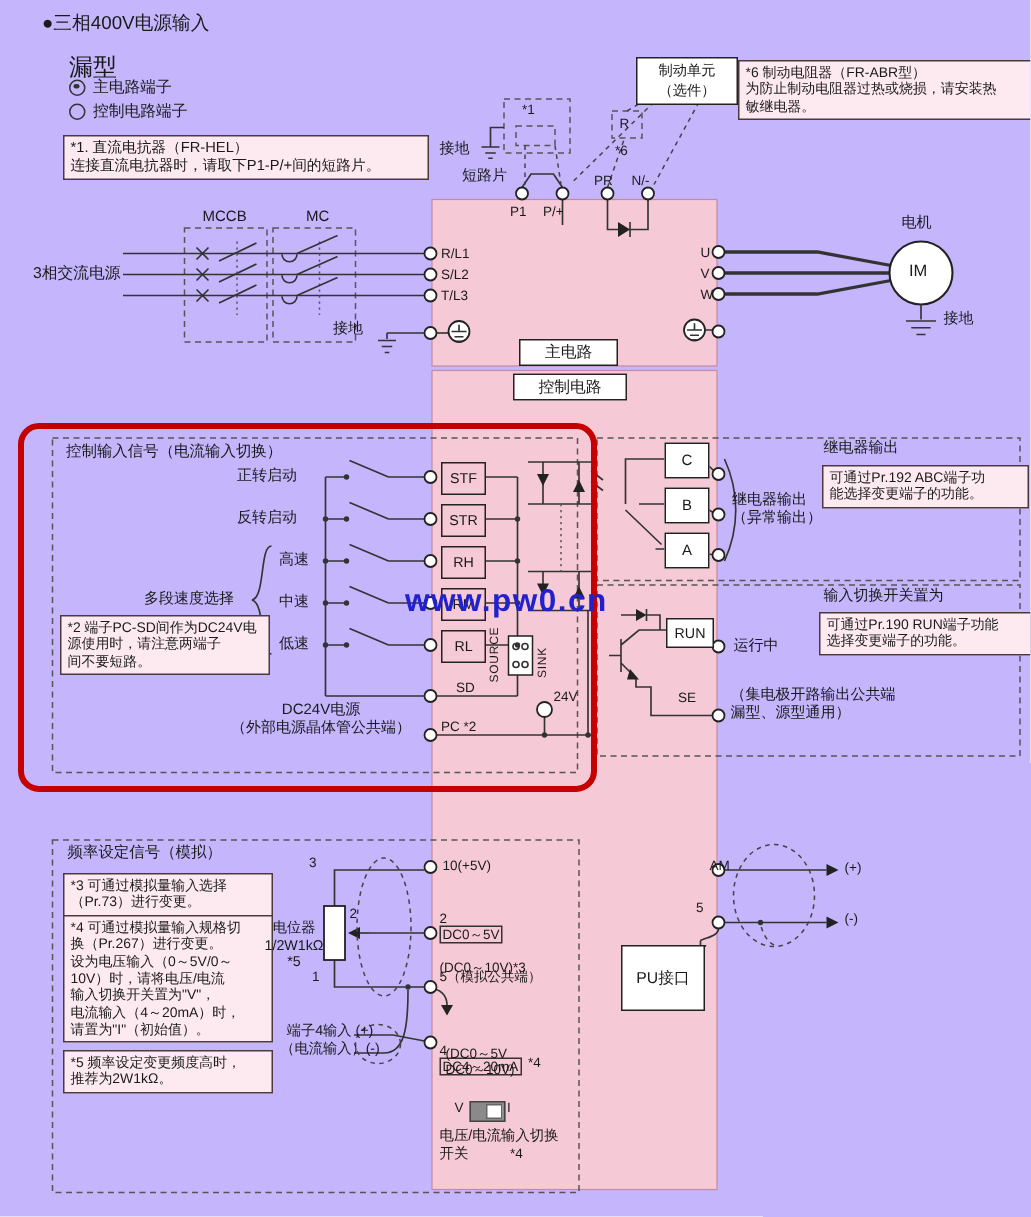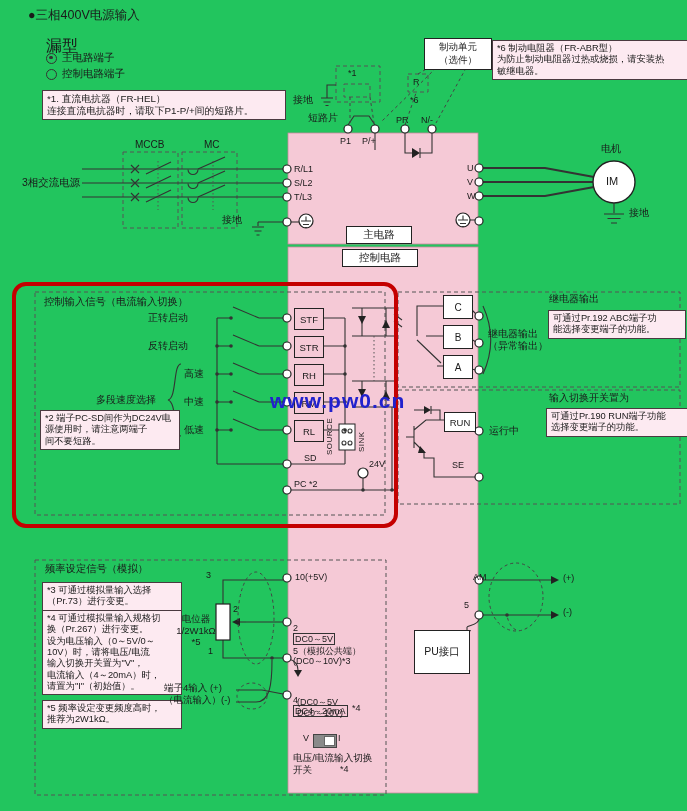--- a/index.html
+++ b/index.html
@@ -1,16 +1,16 @@
 <!DOCTYPE html>
 <html><head>
 <meta charset="utf-8">
 <style>
   html,body{margin:0;padding:0;background:#fff}
-  #canvas{position:relative;width:687px;height:811px;background:#22c55e;
+  #canvas{position:relative;width:687px;height:811px;background:#c4b5fd;
     font-family:"Liberation Sans","DejaVu Sans",sans-serif;color:#1a1a1a;overflow:hidden}
   #wires{position:absolute;left:0;top:0;z-index:1}
   .w{stroke:#333;stroke-width:1.1;fill:none}
   .w2{stroke:#333;stroke-width:2.2;fill:none}
   .dash{stroke:#555;stroke-width:1;fill:none;stroke-dasharray:4 3}
   .dashw{stroke:#444;stroke-width:1;fill:none;stroke-dasharray:3 3}
   .dot2{stroke:#555;stroke-width:1;fill:none;stroke-dasharray:1.5 2.5}
   .pink{fill:#f5c9d6;stroke:#c7899e;stroke-width:.8}
   .term{fill:#fff;stroke:#222;stroke-width:1.2}
   .nd{fill:#333}
@@ -19,21 +19,21 @@
   .sm{font-size:9px}
   .note{position:absolute;background:#fdeaf1;border:1px solid #4a3a40;padding:2px 4px;
     font-size:9.3px;line-height:1.22;white-space:pre-line;z-index:2}
   .wbox{position:absolute;background:#fff;border:1px solid #222;display:flex;align-items:center;
     justify-content:center;text-align:center;white-space:pre-line;z-index:2}
   .tbox{position:absolute;background:#f5c9d6;border:1px solid #222;display:flex;align-items:center;
     justify-content:center;font-size:9.5px;z-index:2}
   .vbox{border:1px solid #333;padding:0 1px}
   .vtext{position:absolute;font-size:8px;transform:rotate(-90deg);transform-origin:left top;
     letter-spacing:.5px;z-index:2}
-  .rt{text-align:left}.ctr{text-align:center}
+  .rt{text-align:center}.ctr{text-align:center}
   #watermark{position:absolute;left:270px;top:389px;font-size:21px;font-weight:bold;
     color:#2121cd;z-index:3;letter-spacing:1px}
   .radio-row{position:absolute;font-size:10.5px;display:flex;align-items:center;gap:5px;z-index:2}
   .radio{width:9px;height:9px;border:1.3px solid #333;border-radius:50%;position:relative;flex:0 0 auto}
   .radio.sel::after{content:"";position:absolute;left:2.2px;top:2.2px;width:3.6px;height:3.6px;
     background:#333;border-radius:50%}
   #vi-switch{position:absolute;left:313px;top:734px;width:22px;height:12px;background:#8a8a8a;
     border:1px solid #444;z-index:2}
   #vi-switch .knob{position:absolute;right:1px;top:1px;width:9px;height:8px;background:#fff;border:1px solid #666}
 </style>
@@ -261,20 +261,22 @@
 <div class="lbl" style="left:44px;top:296px;font-size:10.3px">控制输入信号（电流输入切换）</div>
 <div class="lbl rt" style="left:148px;top:312px;width:60px">正转启动</div>
 <div class="lbl rt" style="left:148px;top:340px;width:60px">反转启动</div>
 <div class="lbl rt" style="left:184px;top:368px;width:24px">高速</div>
 <div class="lbl rt" style="left:184px;top:396px;width:24px">中速</div>
 <div class="lbl rt" style="left:184px;top:424px;width:24px">低速</div>
 <div class="lbl" style="left:96px;top:394px">多段速度选择</div>
 <div class="note" style="left:40px;top:410px;width:130px">*2  端子PC-SD间作为DC24V电
      源使用时，请注意两端子
      间不要短路。</div>
+<div class="lbl ctr" style="left:128px;top:468px;width:172px">DC24V电源
+（外部电源晶体管公共端）</div>
 
 <div class="tbox" style="left:294px;top:308px;width:28px;height:20px">STF</div>
 <div class="tbox" style="left:294px;top:336px;width:28px;height:20px">STR</div>
 <div class="tbox" style="left:294px;top:364px;width:28px;height:20px">RH</div>
 <div class="tbox" style="left:294px;top:392px;width:28px;height:20px">RM</div>
 <div class="tbox" style="left:294px;top:420px;width:28px;height:20px">RL</div>
 <div class="lbl sm" style="left:304px;top:453px">SD</div>
 <div class="lbl sm" style="left:294px;top:479px">PC *2</div>
 <div class="lbl sm" style="left:369px;top:459px">24V</div>
 <div class="vtext" style="left:325px;top:455px">SOURCE</div>
@@ -288,41 +290,43 @@
 <div class="wbox" style="left:443px;top:355px;width:28px;height:22px;font-size:10px">A</div>
 <div class="lbl" style="left:488px;top:328px">继电器输出
 （异常输出）</div>
 
 <div class="lbl" style="left:549px;top:392px">输入切换开关置为</div>
 <div class="note" style="left:546px;top:408px;width:132px">可通过Pr.190 RUN端子功能
 选择变更端子的功能。</div>
 <div class="wbox" style="left:444px;top:412px;width:30px;height:18px;font-size:9.5px">RUN</div>
 <div class="lbl" style="left:489px;top:425px">运行中</div>
 <div class="lbl sm" style="left:452px;top:460px">SE</div>
+<div class="lbl" style="left:487px;top:458px">（集电极开路输出公共端
+  漏型、源型通用）</div>
 
 <div class="lbl" style="left:45px;top:563px;font-size:10.3px">频率设定信号（模拟）</div>
 <div class="note" style="left:42px;top:582px;width:130px">*3  可通过模拟量输入选择
      （Pr.73）进行变更。</div>
 <div class="note" style="left:42px;top:610px;width:130px">*4  可通过模拟量输入规格切
      换（Pr.267）进行变更。
      设为电压输入（0～5V/0～
      10V）时，请将电压/电流
      输入切换开关置为"V"，
      电流输入（4～20mA）时，
      请置为"I"（初始值）。</div>
 <div class="note" style="left:42px;top:700px;width:130px">*5  频率设定变更频度高时，
      推荐为2W1kΩ。</div>
 <div class="lbl ctr" style="left:170px;top:613px;width:52px;font-size:9.5px">电位器
 1/2W1kΩ
 *5</div>
 <div class="lbl sm" style="left:206px;top:570px">3</div>
 <div class="lbl sm" style="left:233px;top:604px">2</div>
 <div class="lbl sm" style="left:208px;top:646px">1</div>
 <div class="lbl sm" style="left:295px;top:572px">10(+5V)</div>
-<div class="lbl sm" style="left:293px;top:612px">
+<div class="lbl sm" style="left:293px;top:596px">
   <span>2</span>
   <span class="vbox">DC0～5V</span><br>
   <span>(DC0～10V)</span><span>*3</span>
 </div>
 <div class="lbl sm" style="left:293px;top:646px">5（模拟公共端）</div>
 <div class="lbl sm" style="left:293px;top:684px">
   <span>4</span>
   <span class="vbox">DC4～20mA</span>
 </div>
 <div class="lbl sm" style="left:297px;top:697px">(DC0～5V

